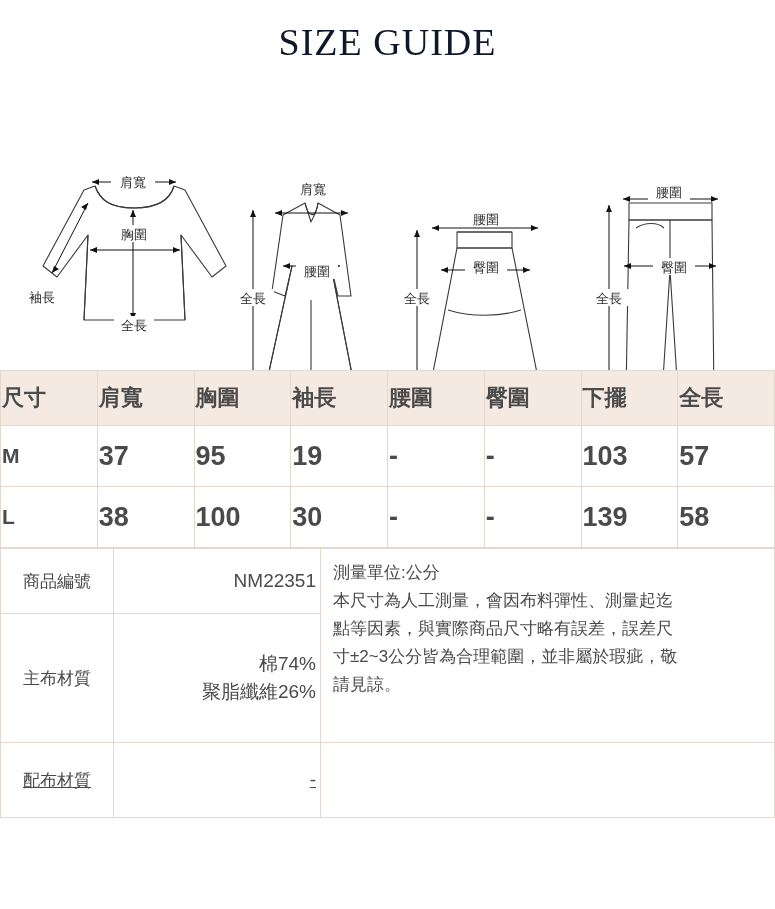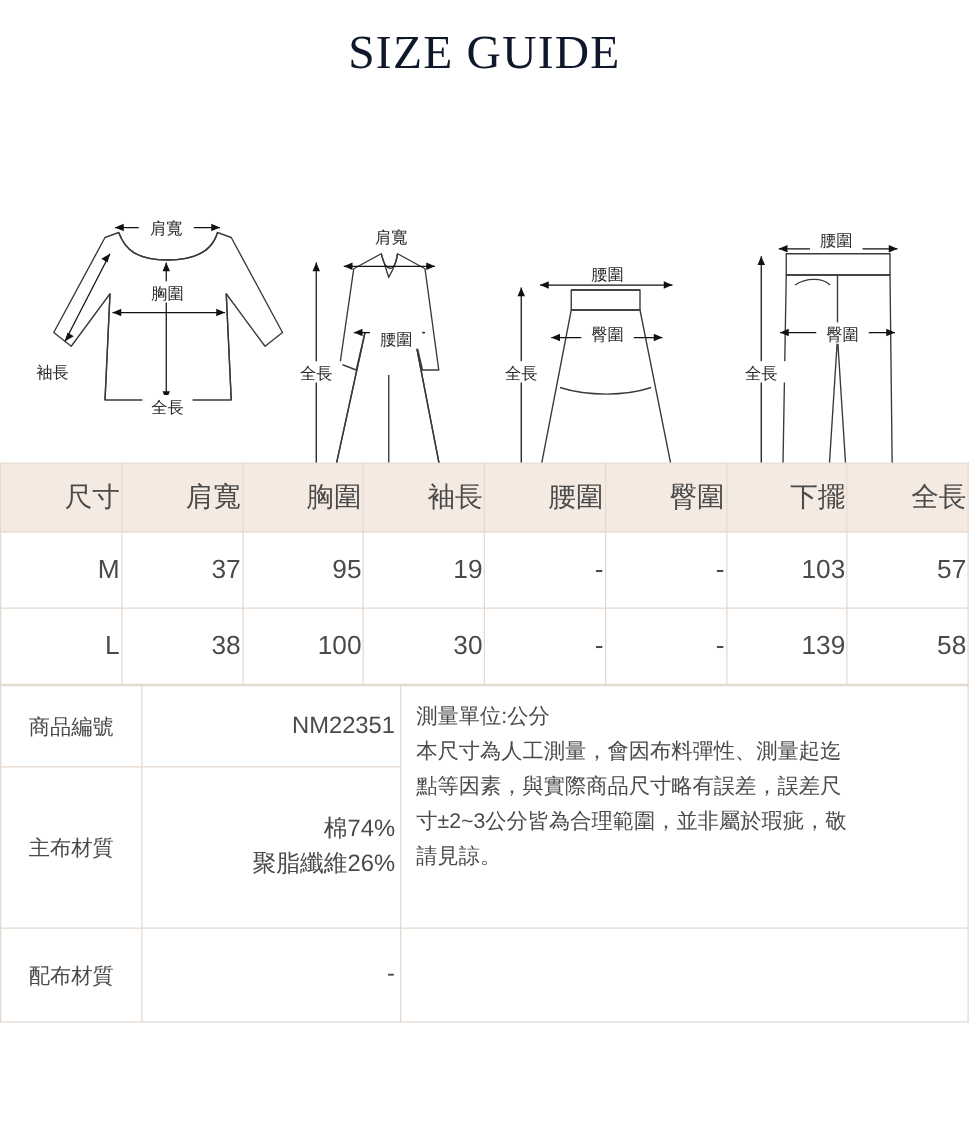--- a/index.html
+++ b/index.html
@@ -45,34 +45,34 @@
   
   table.size-table {
     border-collapse: collapse;
     width: 775px;
     table-layout: fixed;
     font-family: "Liberation Sans", sans-serif;
   }
   table.size-table th,
   table.size-table td {
     border: 1px solid #e3d9cf;
-    text-align: right;
-    font-weight: normal;
+    text-align: left;
+    font-weight: bold;
     color: #4a4a4a;
   }
   thead th {
     background: #f4eae2;
     font-size: 22px;
     height: 52px;
     color: #4a4037;
     border-color: #e8ddd3;
   }
   tbody.measure-rows td {
     height: 58px;
-    font-size: 21px;
+    font-size: 27px;
   }
   tbody.measure-rows td:first-child {
     font-size: 21px;
   }
   
   table.info-table {
     border-collapse: collapse;
     width: 775px;
     table-layout: fixed;
   }
@@ -95,21 +95,21 @@
   }
   .info-note {
     text-align: left;
     font-size: 17px;
     line-height: 1.65;
     padding: 10px 10px 10px 12px;
     vertical-align: top;
   }
   .row-code td { height: 52px; }
   .row-fabric td { height: 116px; }
-  .row-trim td { height: 62px; }
+  .row-trim td { height: 62px; text-decoration: underline; }
   .note-line { display: block; }
   .dash { color: #5a5a5a; }
 </style>
 </head>
 <body>
 
 <div class="page">
 
   <h1 class="title">SIZE GUIDE</h1>
 

